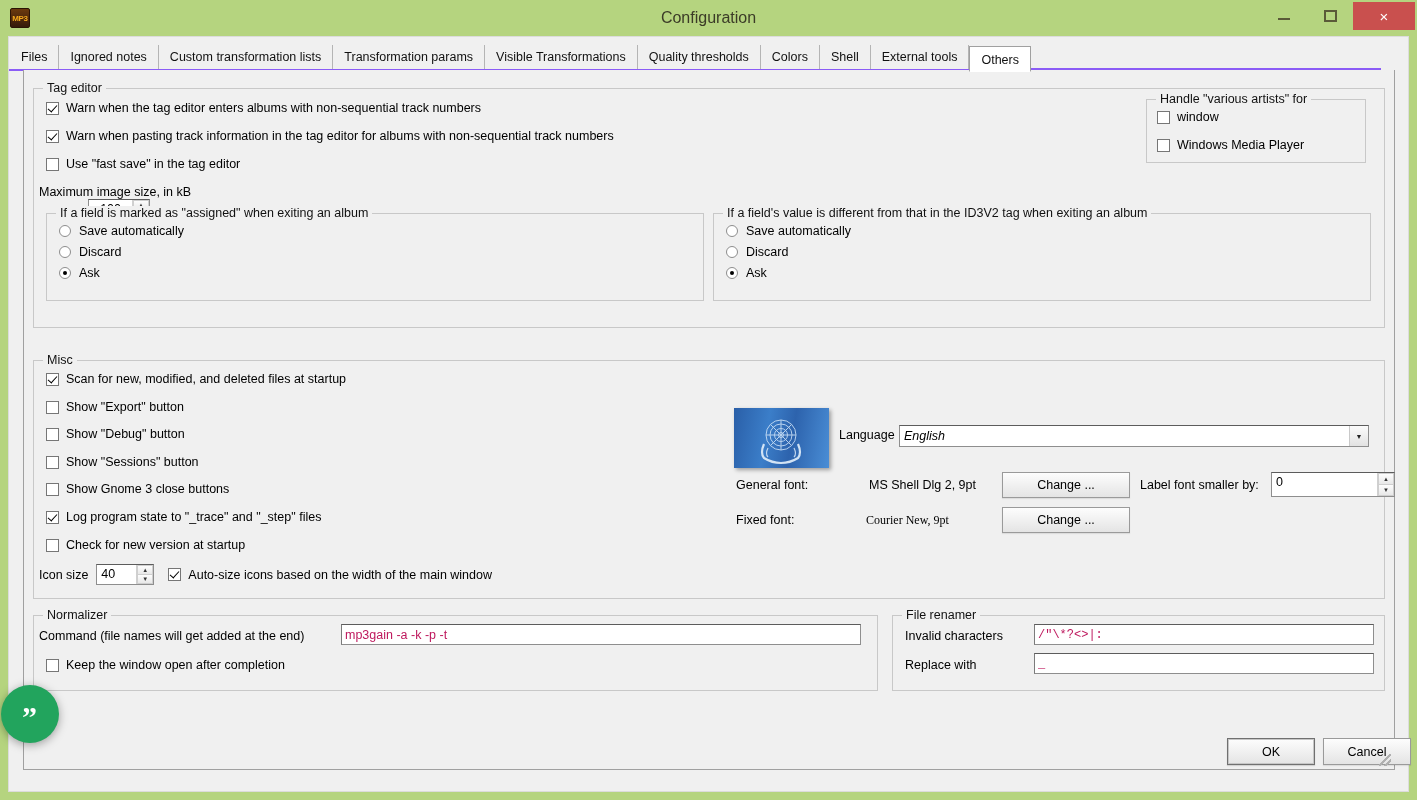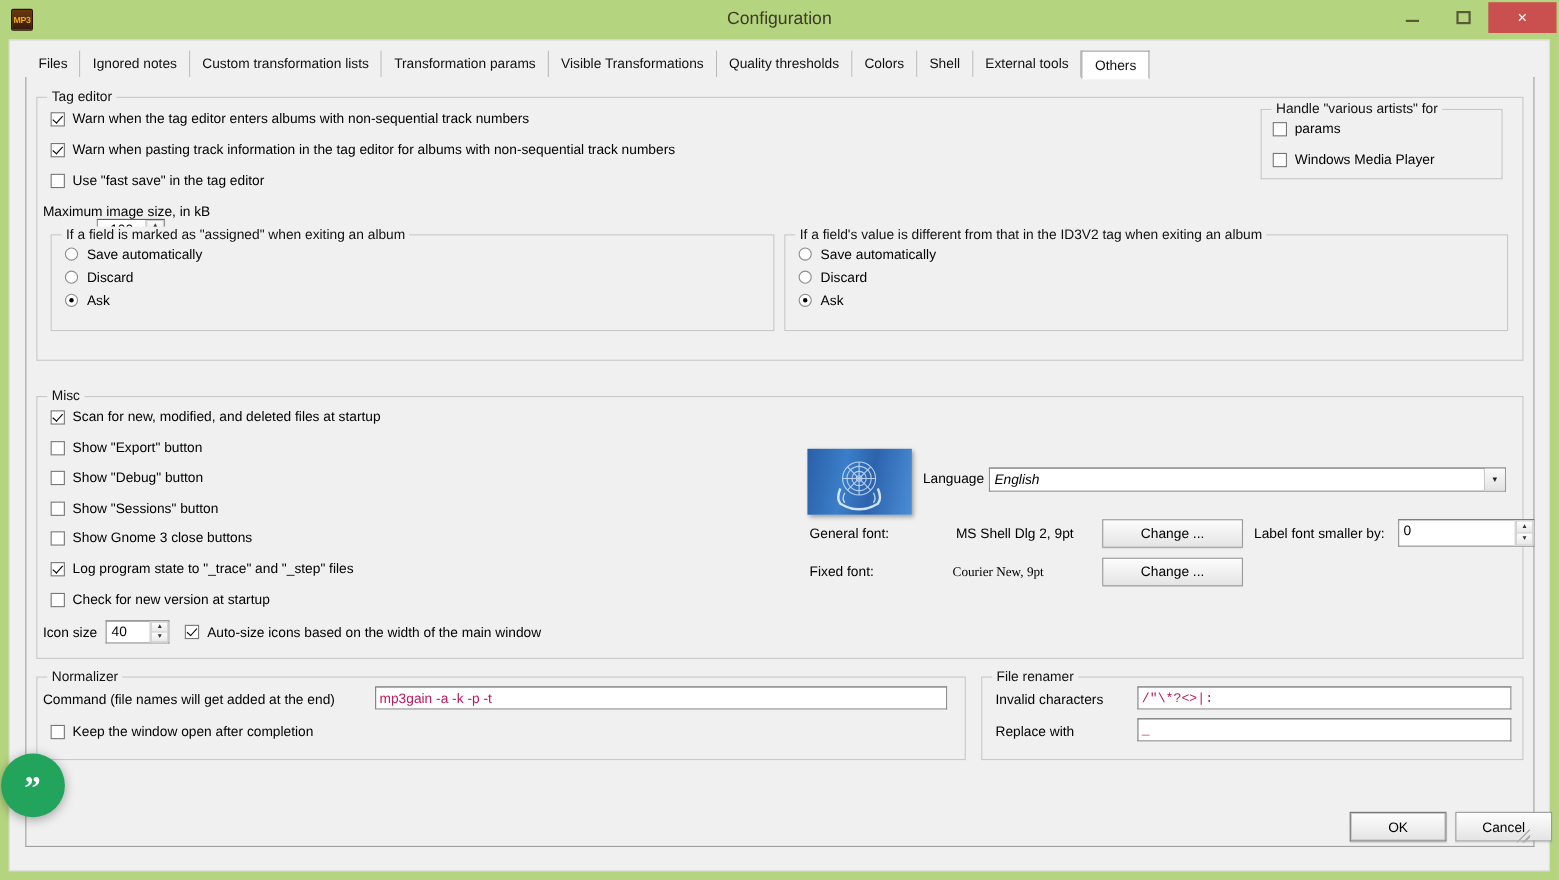--- a/index.html
+++ b/index.html
@@ -84,25 +84,25 @@
     position: absolute;
     left: 8px; top: 36px;
     width: 1401px; height: 756px;
     background: #f0f0f0;
     border: 1px solid #dcdcdc;
   }
 
   
   .tabstrip {
     position: absolute;
-    left: 14px; top: 8px;
+    left: 0; top: 8px;
     width: 1372px; height: 26px;
     display: flex;
-    align-items: center;
-    border-bottom: 1px solid #8b5cf6;
+    align-items: flex-start;
+    border-bottom: 3px solid #8b5cf6;
   }
   .tab {
     height: 24px;
     line-height: 24px;
     padding: 0 11px;
     font-size: 12.5px;
     color: #111;
     border-right: 1px solid #b4b4b4;
     background: #f0f0f0;
     white-space: nowrap;
@@ -373,21 +373,21 @@
               <span class="up">▲</span>
               <span class="down">▼</span>
             </span>
           </span>
         </div>
 
         <div class="group" style="left:1112px; top:10px; width:220px; height:64px;">
           <div class="group-title">Handle "various artists" for</div>
           <div class="row" style="left:10px; top:10px;">
             <span class="cb"></span>
-            <span>params</span>
+            <span>window</span>
           </div>
           <div class="row" style="left:10px; top:38px;">
             <span class="cb"></span>
             <span>Windows Media Player</span>
           </div>
         </div>
 
         <div class="group" style="left:12px; top:124px; width:658px; height:88px;">
           <div class="group-title">If a field is marked as "assigned" when exiting an album</div>
           <div class="row" style="left:12px; top:10px;">

